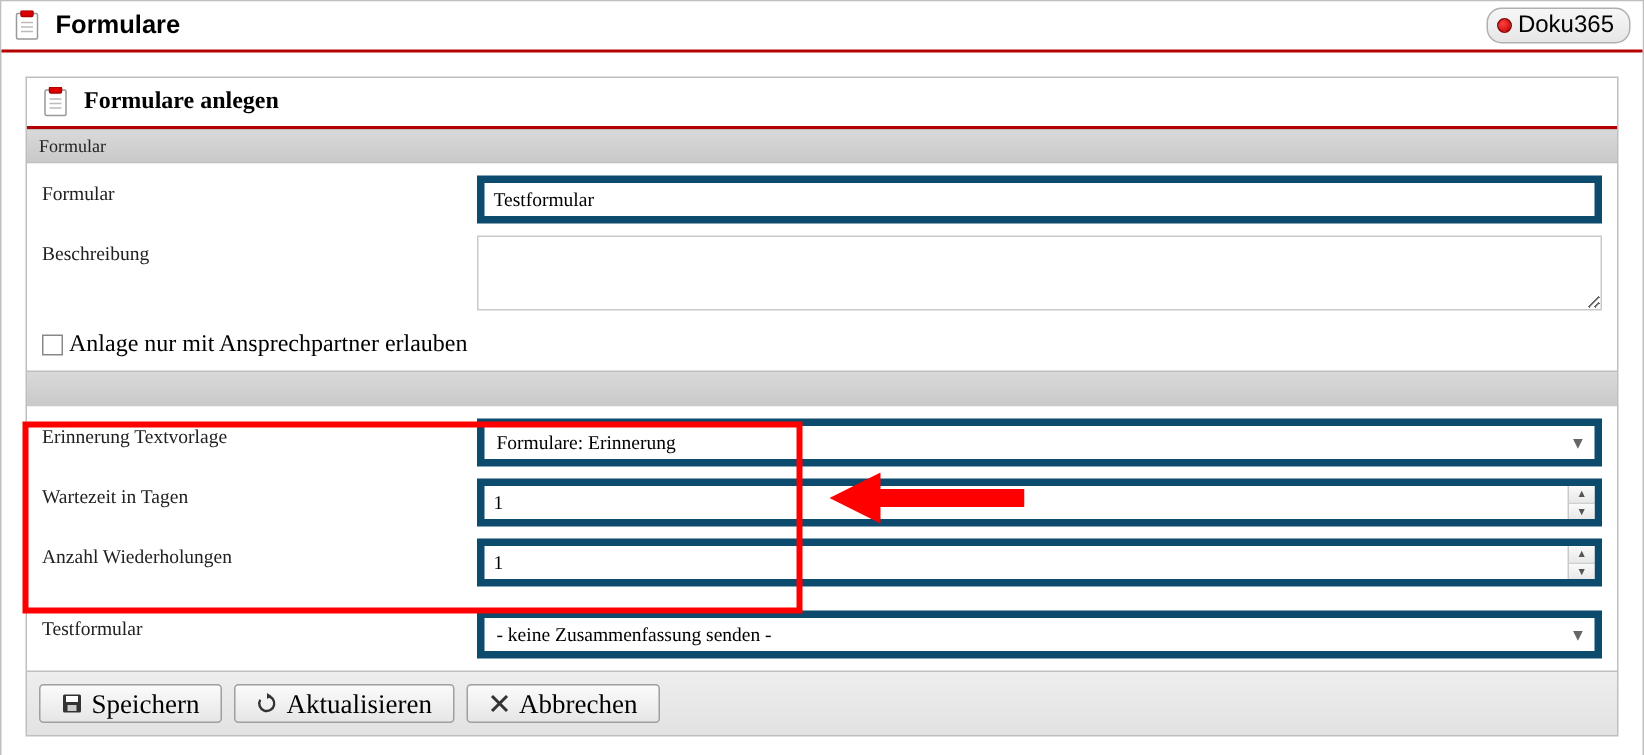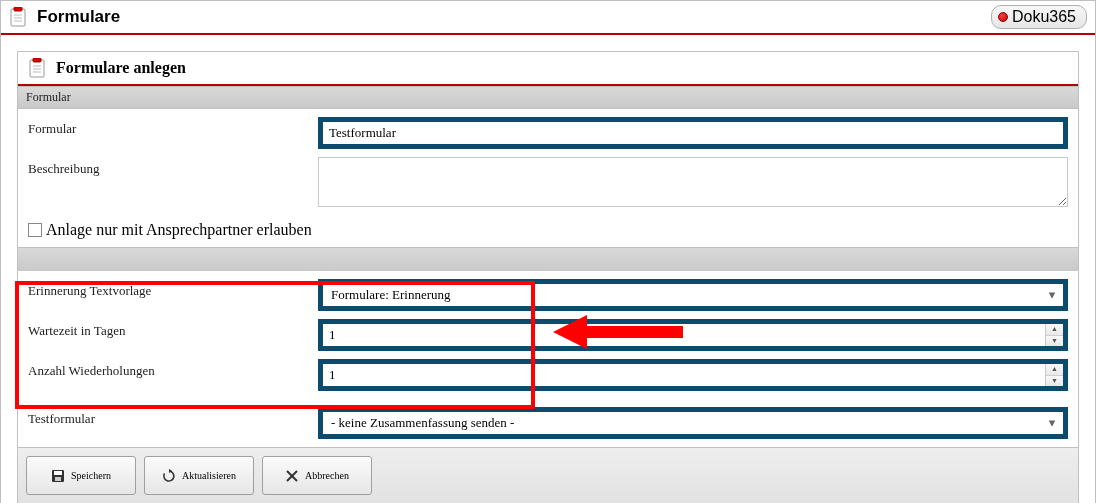--- a/index.html
+++ b/index.html
@@ -176,26 +176,26 @@
     background: linear-gradient(#eeeeee,#e2e2e2);
     padding: 8px;
     display: flex;
     gap: 8px;
     border-top: 1px solid #bfbfbf;
   }
   .btn {
     border: 1px solid #a0a0a0;
     background: linear-gradient(#fbfbfb,#e6e6e6);
     border-radius: 3px;
-    height: 39px;
+    height: 26px;
     padding: 0 14px;
     display: flex;
     align-items: center;
     gap: 6px;
-    font-size: 10px;
+    font-size: 18px;
     cursor: pointer;
     min-width: 110px;
     justify-content: center;
   }
   .btn-icon {
     width: 14px; height: 14px;
     display: flex; align-items: center; justify-content: center;
   }
   .highlight-box {
     position: absolute;

